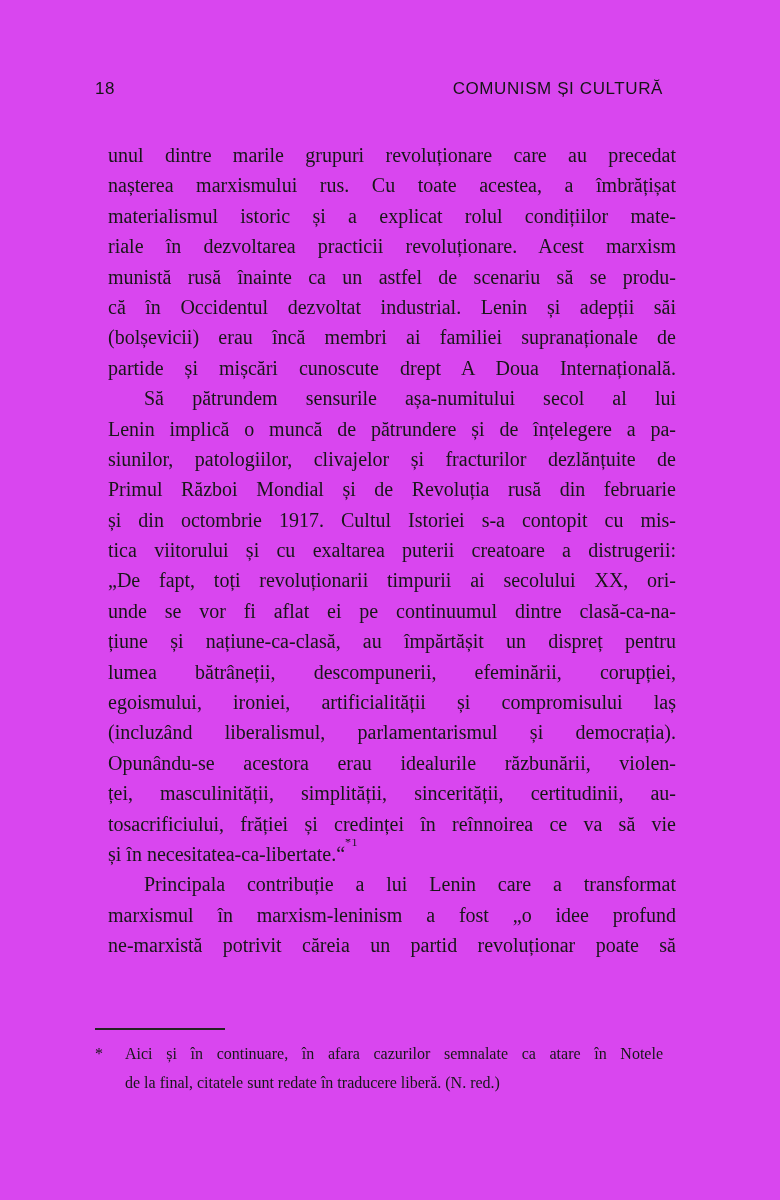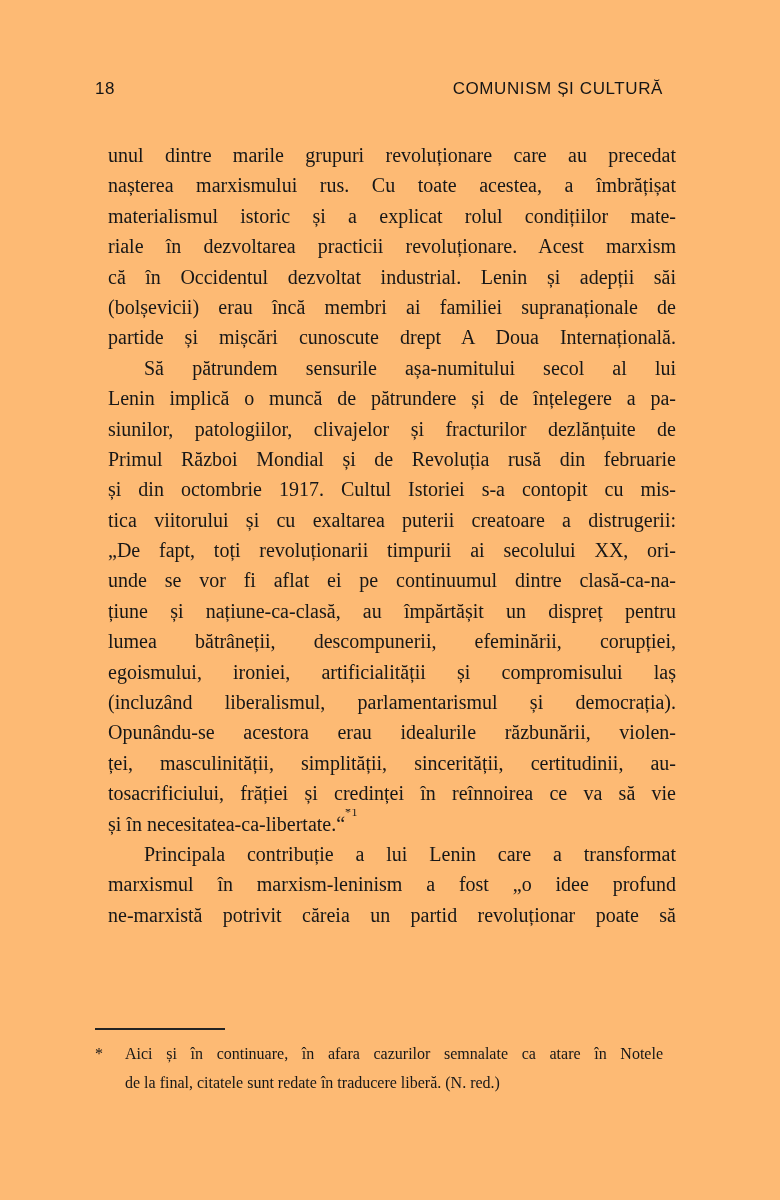--- a/index.html
+++ b/index.html
@@ -4,21 +4,21 @@
 <style>
   html, body {
     margin: 0;
     padding: 0;
     background: #ffffff;
   }
   .page {
     position: relative;
     width: 780px;
     height: 1200px;
-    background: #fdba74;
+    background: #d946ef;
     overflow: hidden;
     color: #1b1b1b;
   }
   
   .header {
     position: absolute;
     left: 95px;
     top: 79px;
     width: 568px;
     display: flex;
@@ -111,20 +111,21 @@
   <div class="header">
     <span>18</span>
     <span>COMUNISM ȘI CULTURĂ</span>
   </div>
 
   <div class="body-text" id="body-text">
       <div class="line">unul dintre marile grupuri revoluționare care au precedat</div>
       <div class="line">nașterea marxismului rus. Cu toate acestea, a îmbrățișat</div>
       <div class="line">materialismul istoric și a explicat rolul condițiilor mate-</div>
       <div class="line">riale în dezvoltarea practicii revoluționare. Acest marxism</div>
+      <div class="line">munistă rusă înainte ca un astfel de scenariu să se produ-</div>
       <div class="line">că în Occidentul dezvoltat industrial. Lenin și adepții săi</div>
       <div class="line">(bolșevicii) erau încă membri ai familiei supranaționale de</div>
       <div class="line">partide și mișcări cunoscute drept A Doua Internațională.</div>
       <div class="line indent">Să pătrundem sensurile așa-numitului secol al lui</div>
       <div class="line">Lenin implică o muncă de pătrundere și de înțelegere a pa-</div>
       <div class="line">siunilor, patologiilor, clivajelor și fracturilor dezlănțuite de</div>
       <div class="line">Primul Război Mondial și de Revoluția rusă din februarie</div>
       <div class="line">și din octombrie 1917. Cultul Istoriei s-a contopit cu mis-</div>
       <div class="line">tica viitorului și cu exaltarea puterii creatoare a distrugerii:</div>
       <div class="line">„De fapt, toți revoluționarii timpurii ai secolului XX, ori-</div>

